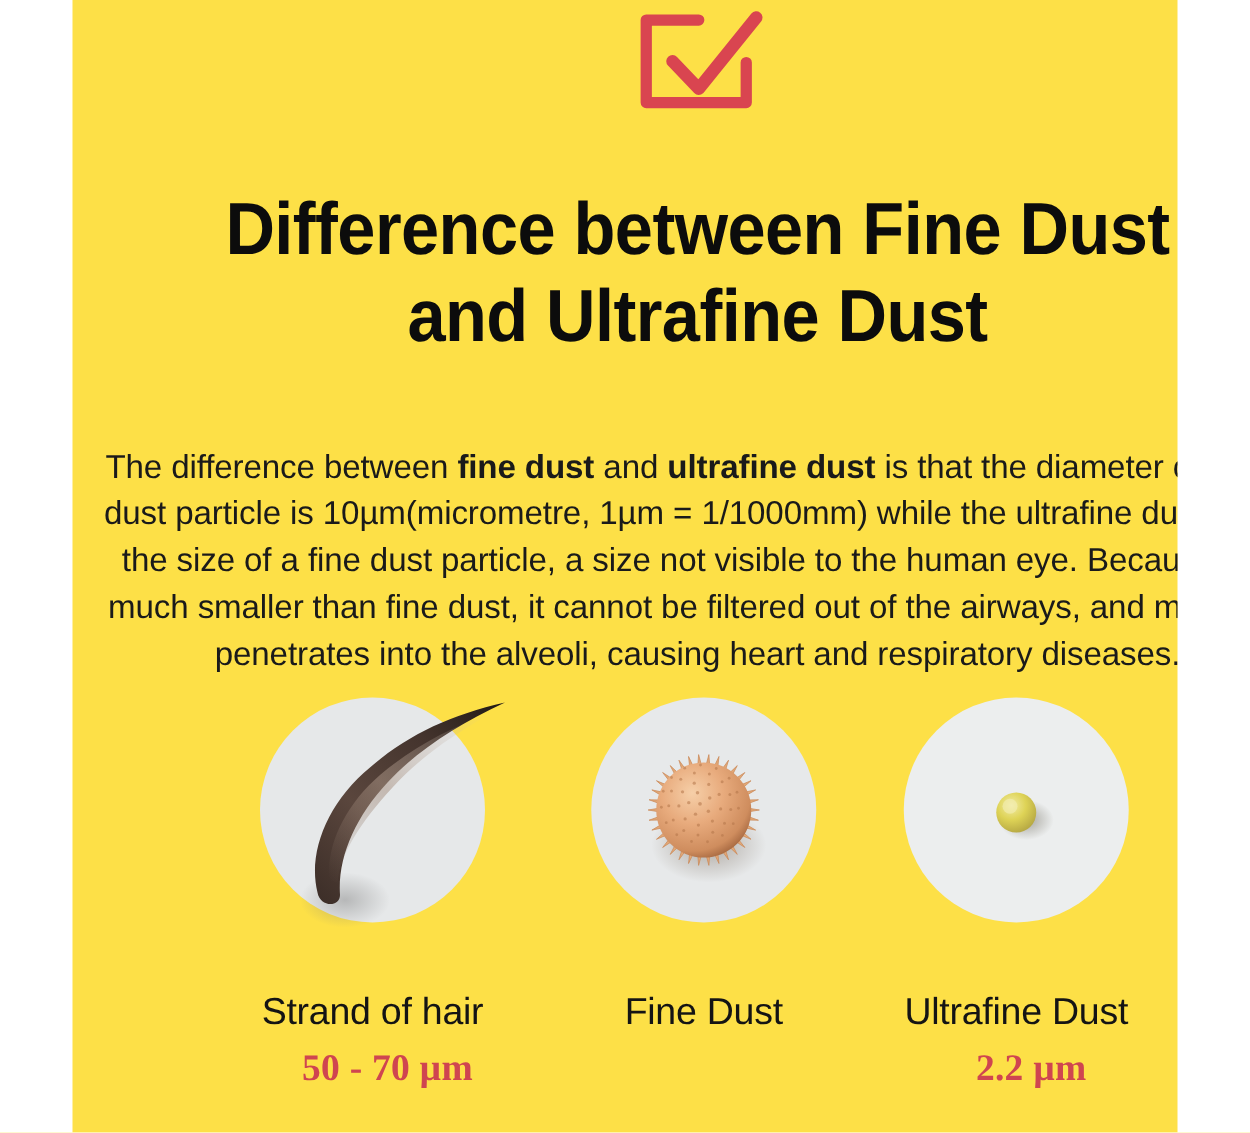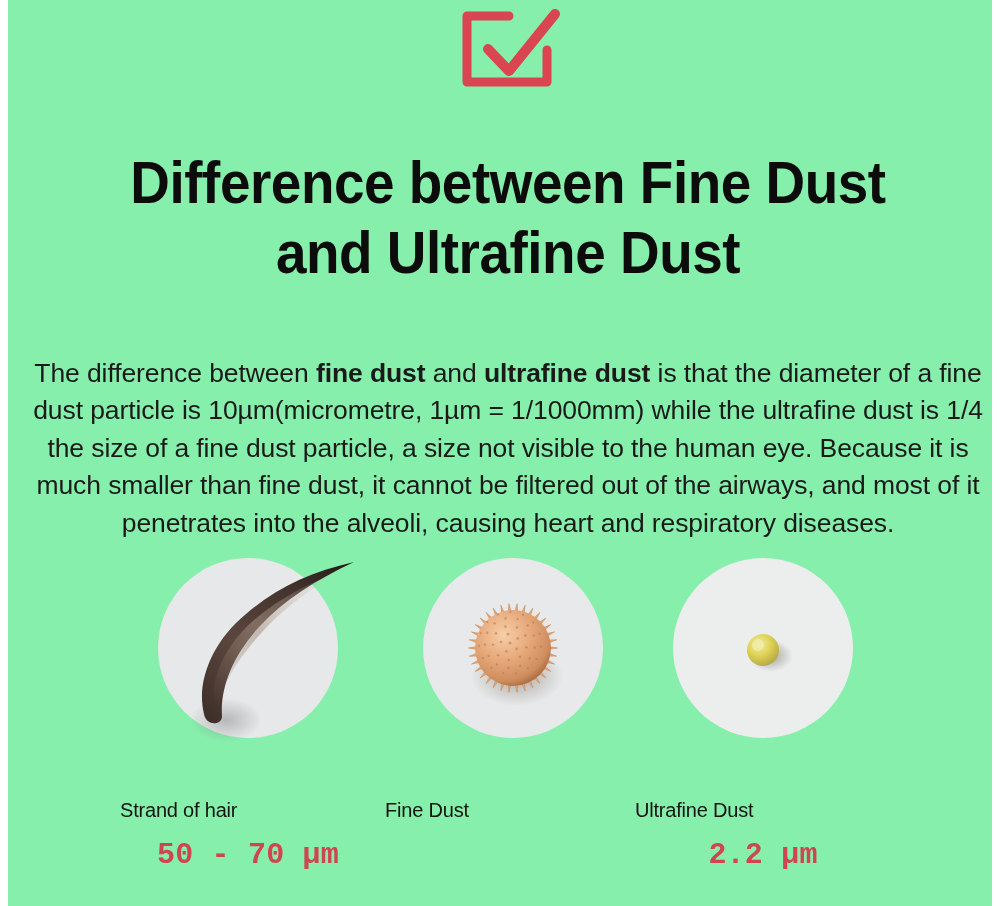--- a/index.html
+++ b/index.html
@@ -7,23 +7,23 @@
     margin: 0;
     padding: 0;
     background: #ffffff;
   }
   body {
     font-family: "Liberation Sans", sans-serif;
     -webkit-font-smoothing: antialiased;
   }
   .page {
     position: relative;
-    width: 984px;
+    width: 884px;
     height: 906px;
-    background: #86efac;
+    background: #fde047;
     overflow: hidden;
     margin: 0 auto;
   }
 
   
   .check-icon {
     position: absolute;
     left: 443px;
     top: 4px;
     width: 114px;
@@ -99,37 +99,37 @@
     top: 10px;
     left: 0;
     width: 280px;
     height: 200px;
     overflow: visible;
   }
   .sample svg { display: block; width: 280px; height: 200px; overflow: visible; }
 
   .caption {
     position: absolute;
-    left: 12px;
+    left: 0;
     top: 245px;
     width: 280px;
-    text-align: left;
+    text-align: center;
     font-family: "Liberation Sans", sans-serif;
-    font-size: 20px;
+    font-size: 30px;
     line-height: 34px;
     color: #141414;
     letter-spacing: -0.2px;
   }
   .measure {
     position: absolute;
-    left: 0;
+    left: 12px;
     top: 290px;
     width: 280px;
     text-align: center;
-    font-family: Liberation Mono, monospace;
+    font-family: Liberation Serif, serif;
     font-weight: bold;
     font-size: 30px;
     line-height: 34px;
     color: #cf4550;
     letter-spacing: 0.2px;
   }
 </style>
 </head>
 <body>
 

